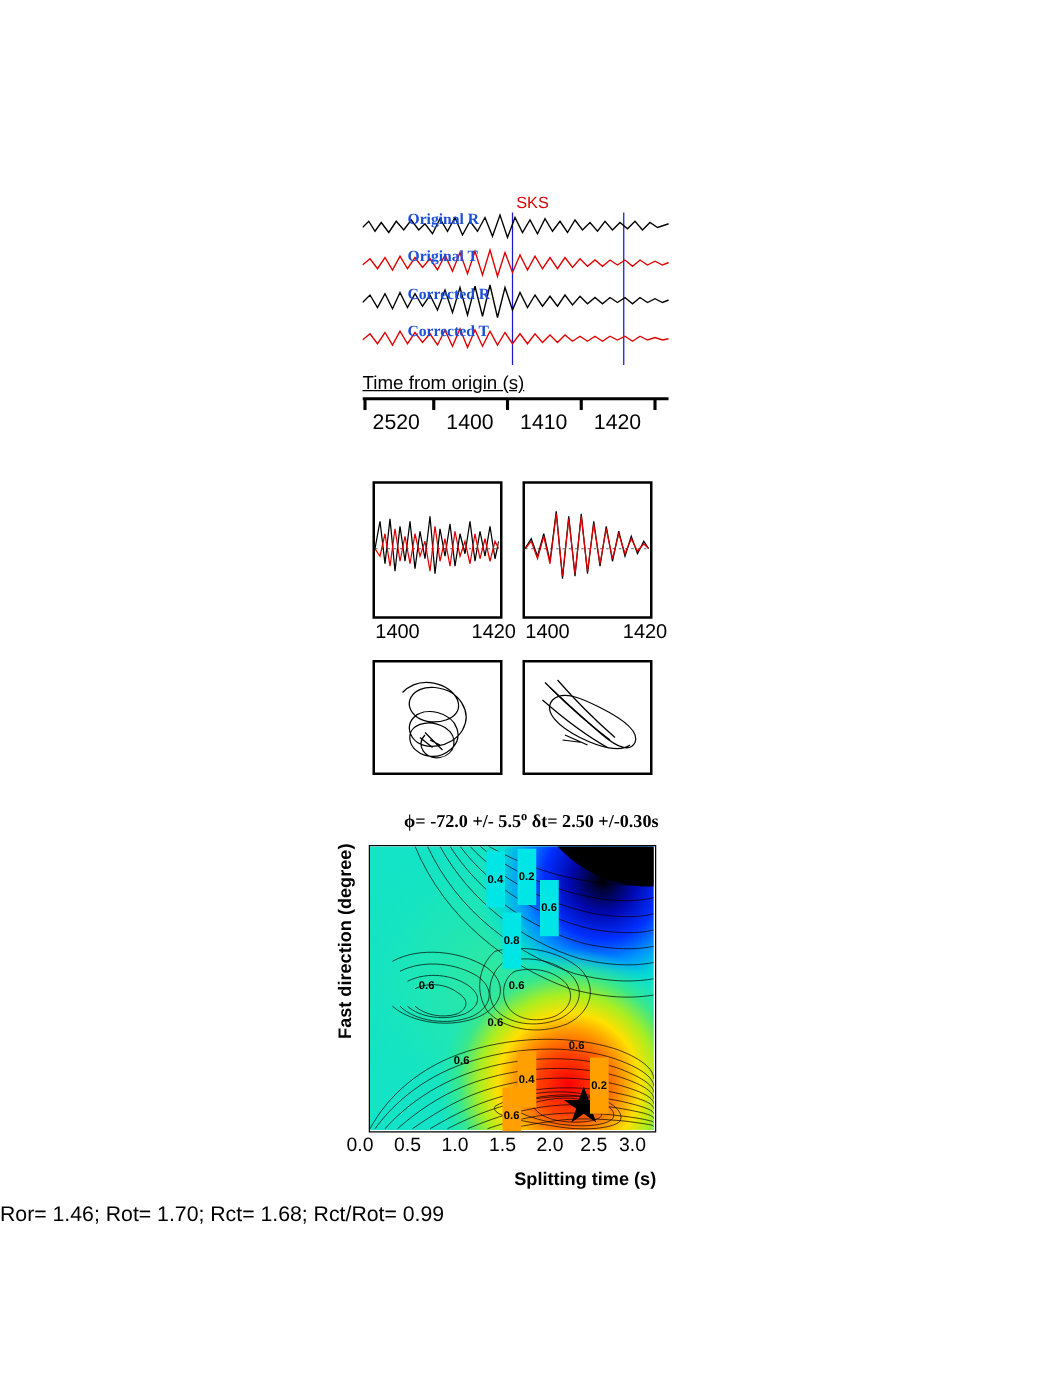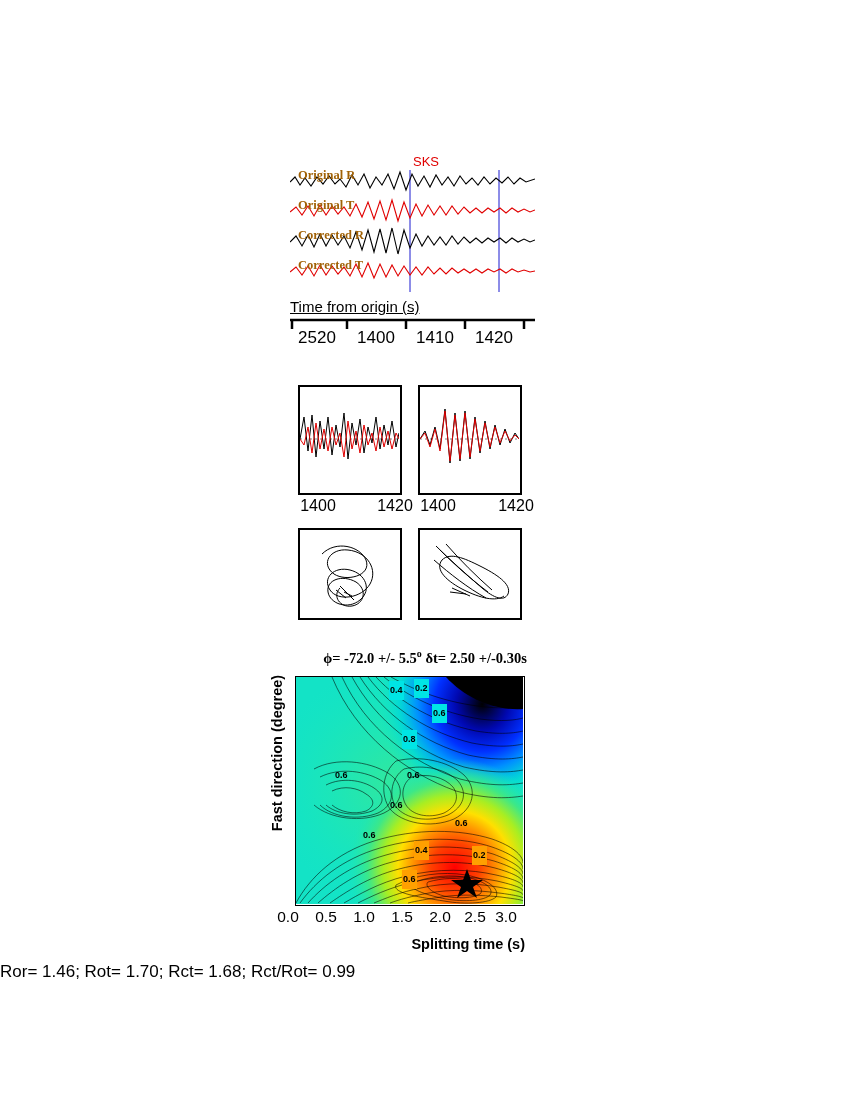--- a/index.html
+++ b/index.html
@@ -56,22 +56,23 @@
     width: 245px;
     height: 135px;
     z-index: 5;
     pointer-events: none;
   }
   .wave-label {
     position: absolute;
     font-size: 12.5px;
     font-weight: bold;
     font-family: "Liberation Serif", serif;
-    color: #a16207;
+    color: #1d4ed8;
     white-space: nowrap;
+    margin-left: 28px;
   }
   .sks-label {
     position: absolute;
     font-size: 13px;
     color: #e00000;
     left: 123px;
     top: -14px;
     font-family: "Liberation Sans", sans-serif;
   }
   .timeaxis-title {
@@ -202,21 +203,21 @@
     left: 0;
     top: 962px;
     width: 850px;
     font-size: 17px;
   }
   .contour-label {
     position: absolute;
     font-size: 9px;
     font-weight: bold;
     color: #000;
-    padding: 4px 1px;
+    padding: 17px 1px;
     line-height: 11px;
   }
   .cl-cyan { background: #00e5e5; }
   .cl-orange { background: #ffa000; }
   .cl-plain { background: transparent; }
 </style>
 </head>
 <body>
 
 <div class="page">

